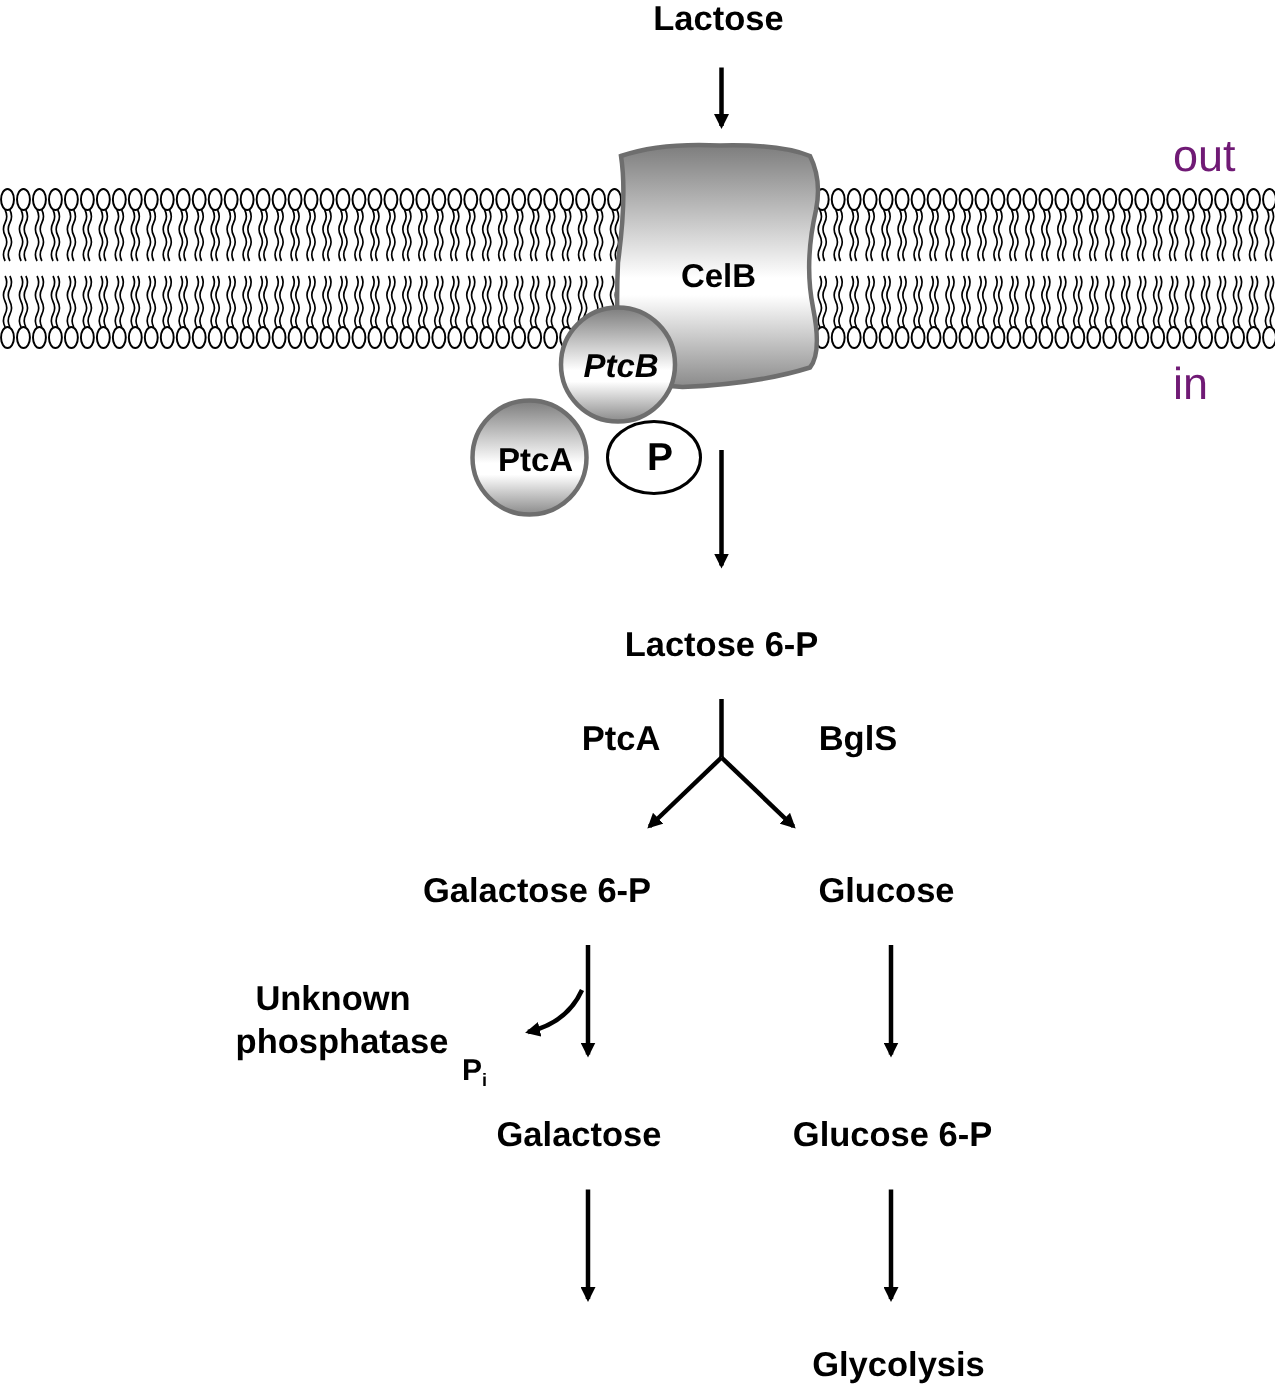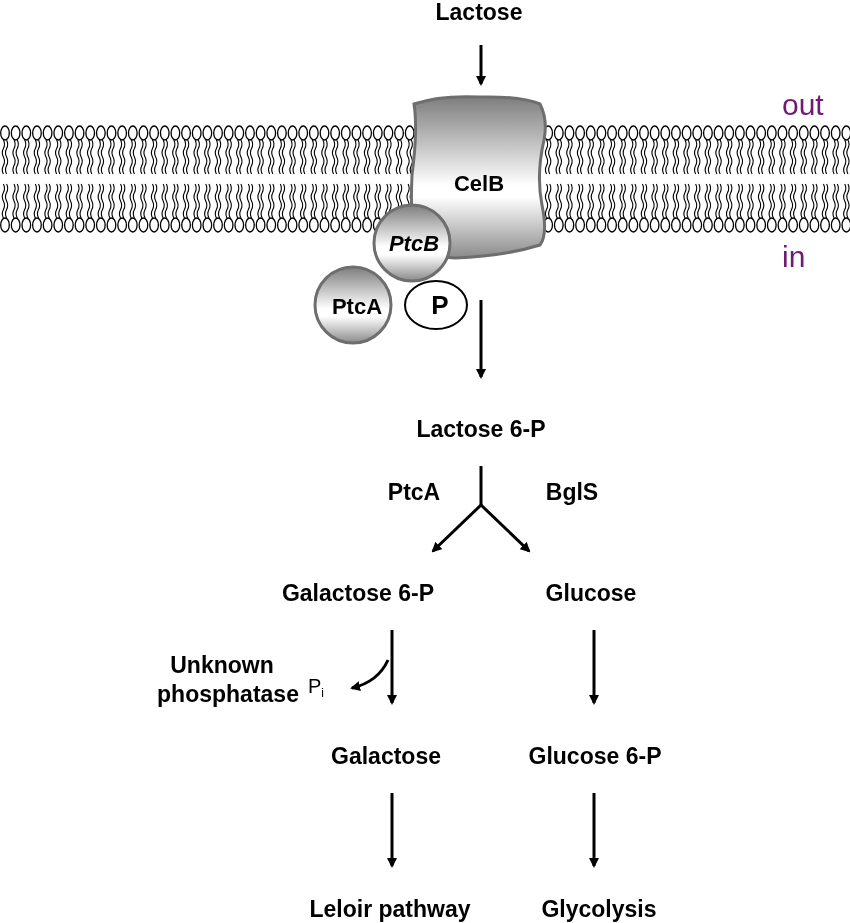--- a/index.html
+++ b/index.html
@@ -5,21 +5,21 @@
   html, body { margin: 0; padding: 0; background: #ffffff; }
   body { width: 850px; height: 923px; position: relative; overflow: hidden;
          font-family: "Liberation Sans", sans-serif; }
   #stage { position: absolute; left: 0; top: 0; width: 850px; height: 923px; }
   .lbl { position: absolute; font-family: "Liberation Sans", sans-serif; font-weight: bold;
          color: #000; font-size: 23px; white-space: nowrap; transform: translateX(-50%); line-height: 1; }
   .side { position: absolute; font-family: "Liberation Sans", sans-serif; font-weight: normal;
           color: #701a75; font-size: 30px; line-height: 1; }
   .prot { position: absolute; font-family: "Liberation Sans", sans-serif; font-weight: bold;
           color: #000; font-size: 22px; transform: translate(-50%, -50%); white-space: nowrap; }
-  .pi { position: absolute; font-weight: normal; font-size: 20px; line-height: 1; }
+  .pi { position: absolute; font-weight: bold; font-size: 20px; line-height: 1; margin-top: 28px; }
   .pi sub { font-size: 12px; position: relative; top: 4px; vertical-align: baseline; }
 </style>
 </head>
 <body>
 
 <div id="stage">
   <svg id="svg" width="850" height="923" viewBox="0 0 850 923" xmlns="http://www.w3.org/2000/svg">
     <defs>
       <linearGradient id="gradCel" x1="0" y1="0" x2="0" y2="1">
         <stop offset="0" stop-color="#7d7d7d"></stop>
@@ -615,21 +615,20 @@
   <div class="prot" style="left:357px; top:307px;text-align:right;">PtcA</div>
   <div class="prot" style="left:440px; top:305px; font-size:26px;">P</div>
 
   
   <div class="lbl" style="left:479px; top:1px;">Lactose</div>
   <div class="lbl" style="left:481px; top:418px;">Lactose 6-P</div>
   <div class="lbl" style="left:358px; top:582px;">Galactose 6-P</div>
   <div class="lbl" style="left:591px; top:582px;">Glucose</div>
   <div class="lbl" style="left:386px; top:745px;">Galactose</div>
   <div class="lbl" style="left:595px; top:745px;">Glucose 6-P</div>
-  <div class="lbl" style="left:390px; top:898px;">Leloir pathway</div>
   <div class="lbl" style="left:599px; top:898px;">Glycolysis</div>
 
   
   <div class="lbl" style="left:414px; top:481px;">PtcA</div>
   <div class="lbl" style="left:540px; top:481px;margin-left:32px;">BglS</div>
   <div class="lbl" style="left:222px; top:654px;">Unknown</div>
   <div class="lbl" style="left:228px; top:683px;">phosphatase</div>
 
   
   <div class="pi" style="left:308px; top:676px;"><span>P</span><sub>i</sub></div>

